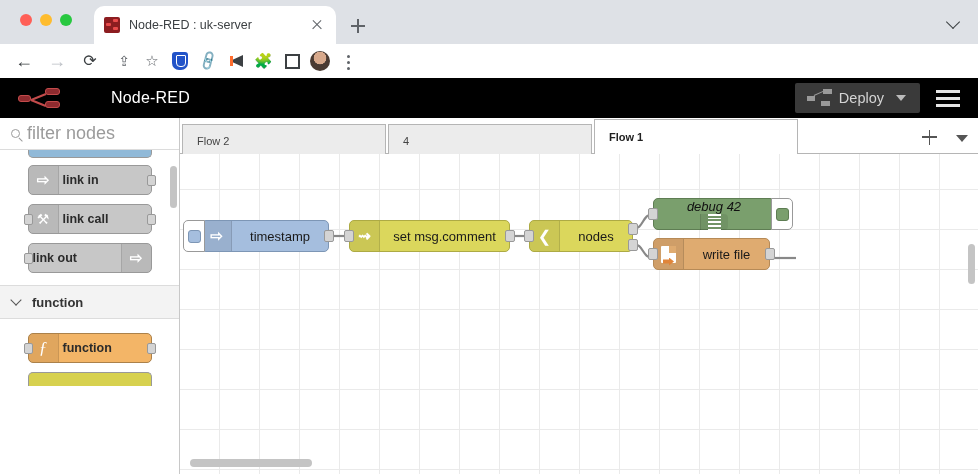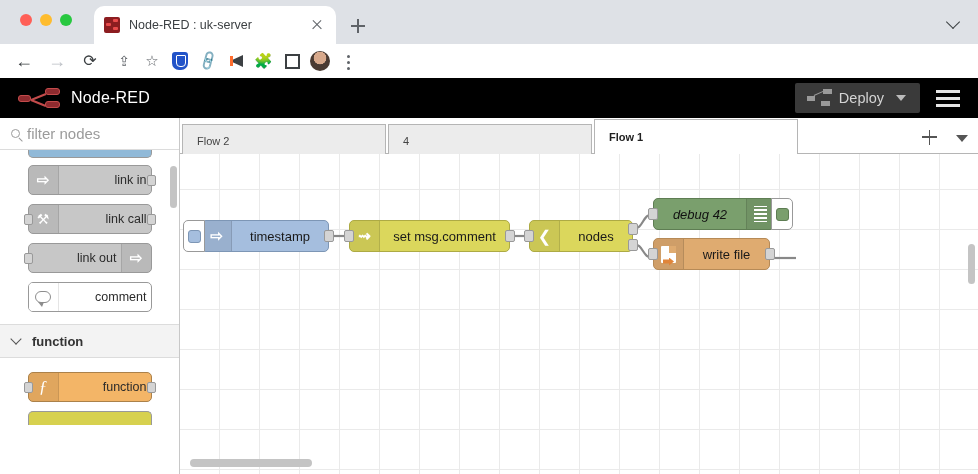--- a/index.html
+++ b/index.html
@@ -123,21 +123,21 @@
     background: radial-gradient(circle at 50% 35%, #d8a98c 0 38%, #4a3a32 40% 100%);
     overflow: hidden;
   }
   .ic-kebab { color: #5f6368; font-size: 15px; line-height: 26px; text-align: center; letter-spacing: 0; }
   .ic-kebab span { display: block; width: 3px; height: 3px; border-radius: 50%; background: #5f6368; margin: 3px auto; }
   .ic-kebab { padding-top: 4px; }
 
   
   .nr-header {
     height: 40px; background: #000; display: flex; align-items: center;
-    position: relative; padding-left: 18px;
+    position: relative; padding-left: 18px; gap: 40px;
   }
   .nr-logo { width: 44px; height: 20px; position: relative; margin-right: 9px; }
   .nr-logo .sq {
     position: absolute; background: #8f2b2f; border: 1.5px solid #c34b4b; border-radius: 3px;
   }
   .nr-logo .s1 { left: 0; top: 7px; width: 13px; height: 7px; }
   .nr-logo .s2 { left: 27px; top: 0px; width: 15px; height: 7px; }
   .nr-logo .s3 { left: 27px; top: 13px; width: 15px; height: 7px; }
   .nr-logo .ln { position: absolute; background: #c34b4b; height: 1.5px; transform-origin: left center; }
   .nr-logo .l1 { left: 13px; top: 10.5px; width: 16px; transform: rotate(-22deg); }
@@ -175,35 +175,35 @@
     padding-left: 11px;
   }
   .mag {
     width: 9px; height: 9px; border: 1.4px solid #9b9b9b; border-radius: 50%;
     position: relative; margin-right: 7px; flex: 0 0 9px;
   }
   .mag::after {
     content: ""; position: absolute; right: -4px; bottom: -3px; width: 5px; height: 1.4px;
     background: #9b9b9b; transform: rotate(45deg);
   }
-  .filter-ph { font-size: 15px; color: #9b9b9b; }
+  .filter-ph { font-size: 18px; color: #9b9b9b; }
 
   .palette-scroll { position: relative; height: 324px; overflow: hidden; background: #fff; }
   .pal-node {
     margin: 9px auto 0; width: 124px; height: 30px; border-radius: 5px;
     display: flex; align-items: center; position: relative;
     border: 1px solid #999; background: #c7c7c7; color: #2b2b2b; font-size: 12.5px;
   }
   .pal-node .icobox {
     width: 30px; height: 100%; border-right: 1px solid rgba(0,0,0,.10);
     background: rgba(0,0,0,.07); border-radius: 4px 0 0 4px;
     display: flex; align-items: center; justify-content: center;
   }
   .pal-node .icobox.right { border-right: none; border-left: 1px solid rgba(0,0,0,.10); border-radius: 0 4px 4px 0; }
-  .pal-node .lbl { flex: 1; text-align: right; padding: 0 4px; }
+  .pal-node .lbl { flex: 1; text-align: left; padding: 0 4px; font-weight: bold; }
   .port {
     position: absolute; width: 9px; height: 11px; background: #d4d4d4;
     border: 1px solid #999; border-radius: 2px; top: 9px;
   }
   .port.in { left: -5px; }
   .port.out { right: -5px; }
 
   .pal-partial {
     margin: 0 auto; width: 124px; height: 8px; border-radius: 0 0 5px 5px;
     background: #90b9d8; border: 1px solid #999; border-top: none;
@@ -300,21 +300,21 @@
   }
   .n-port {
     position: absolute; width: 10px; height: 12px; background: #d4d4d4;
     border: 1px solid #999; border-radius: 2px;
   }
 
   .node.inject { background: #a5bede; border-color: #7d96b5; }
   .node.change { background: #dbd75c; border-color: #adaa44; }
   .node.switch { background: #dbd75c; border-color: #adaa44; }
   .node.file   { background: #dfab70; border-color: #b68a57; }
-  .node.debug  { background: #7a9f6d; border-color: #5e7d53; color: #111; font-style: italic; }
+  .node.debug  { background: #7a9f6d; border-color: #5e7d53; color: #111; font-style: italic; flex-direction: column; }
 
   .btn-left {
     position: absolute; left: -19px; top: -1px; width: 22px; height: 32px;
     background: #fff; border: 1px solid #999; border-radius: 5px 0 0 5px;
     display: flex; align-items: center; justify-content: center;
   }
   .btn-left i { width: 13px; height: 13px; border-radius: 3px; background: #a5bede; border: 1px solid #7d96b5; }
   .btn-right {
     position: absolute; right: -19px; top: -1px; width: 22px; height: 32px;
     background: #fff; border: 1px solid #999; border-radius: 0 5px 5px 0;
@@ -456,26 +456,20 @@
       </div>
 
       <div class="pal-node">
         <div class="lbl">link out</div>
         <div class="icobox right">
             <span class="g-arrow">⇨</span>
           </div>
         <span class="port in"></span>
       </div>
 
-      <div class="pal-node pal-comment">
-        <div class="icobox">
-            <span class="g-bubble"></span>
-          </div>
-        <div class="lbl">comment</div>
-      </div>
 
       <div class="cat-header">
         <span class="cat-caret"></span>
         <span class="cat-name">function</span>
       </div>
 
       <div class="pal-node pal-function" style="margin-top:14px;">
         <div class="icobox">
             <span class="g-fx">ƒ</span>
           </div>

